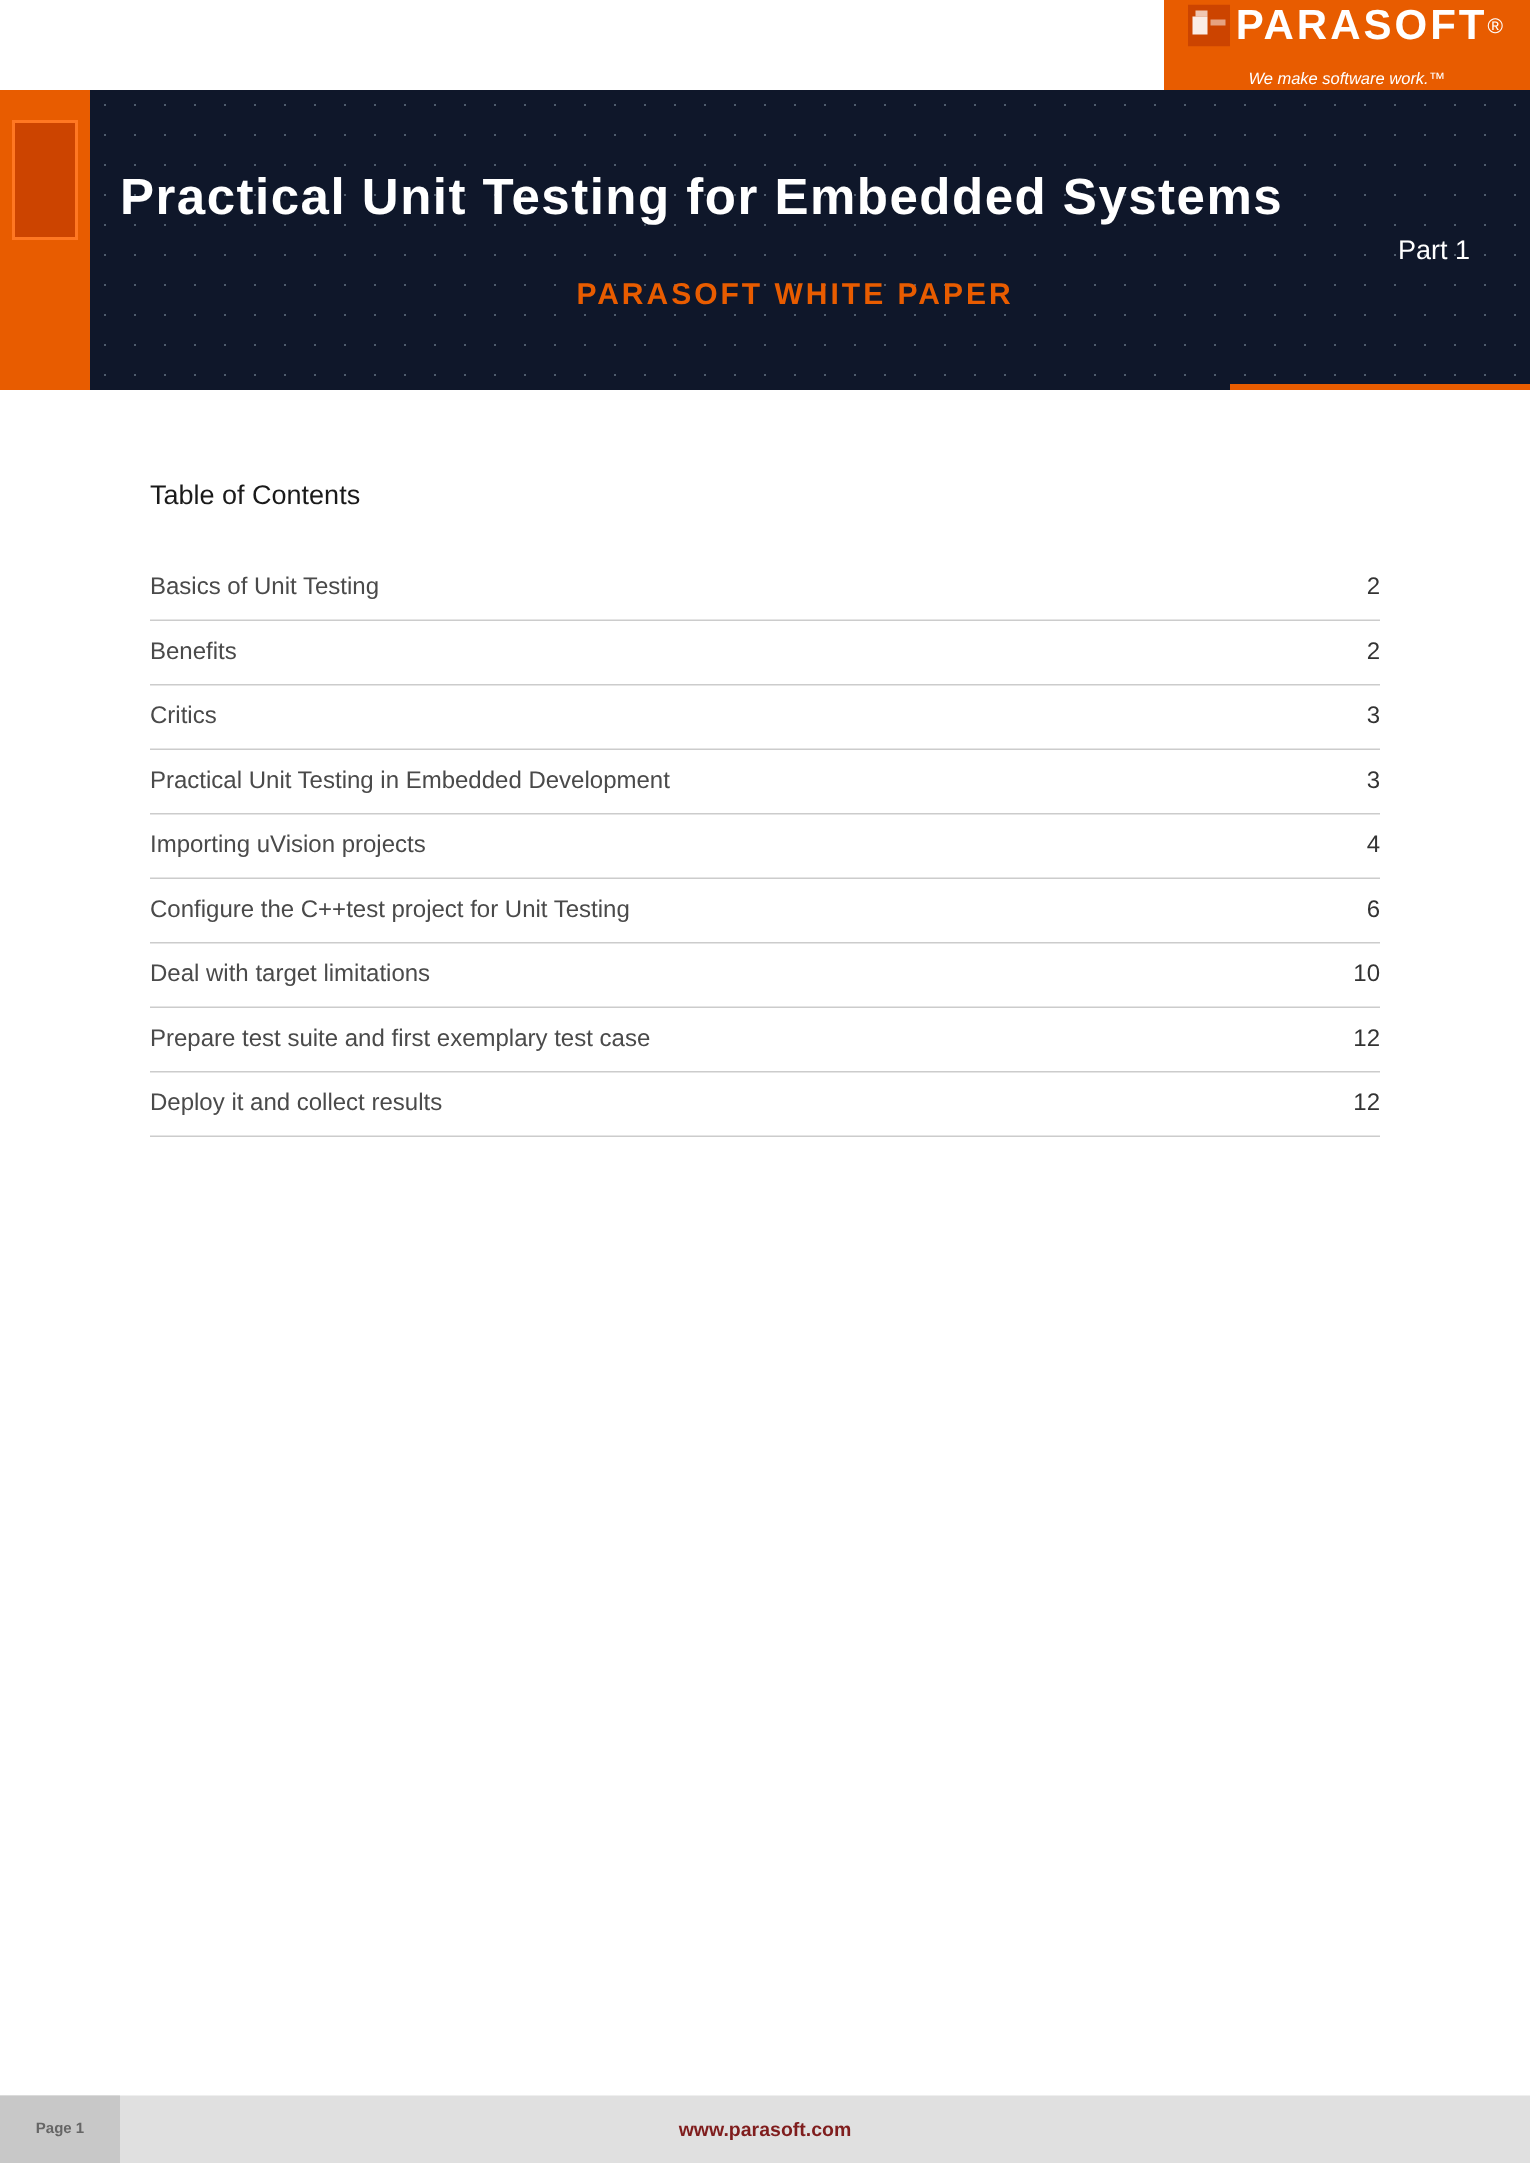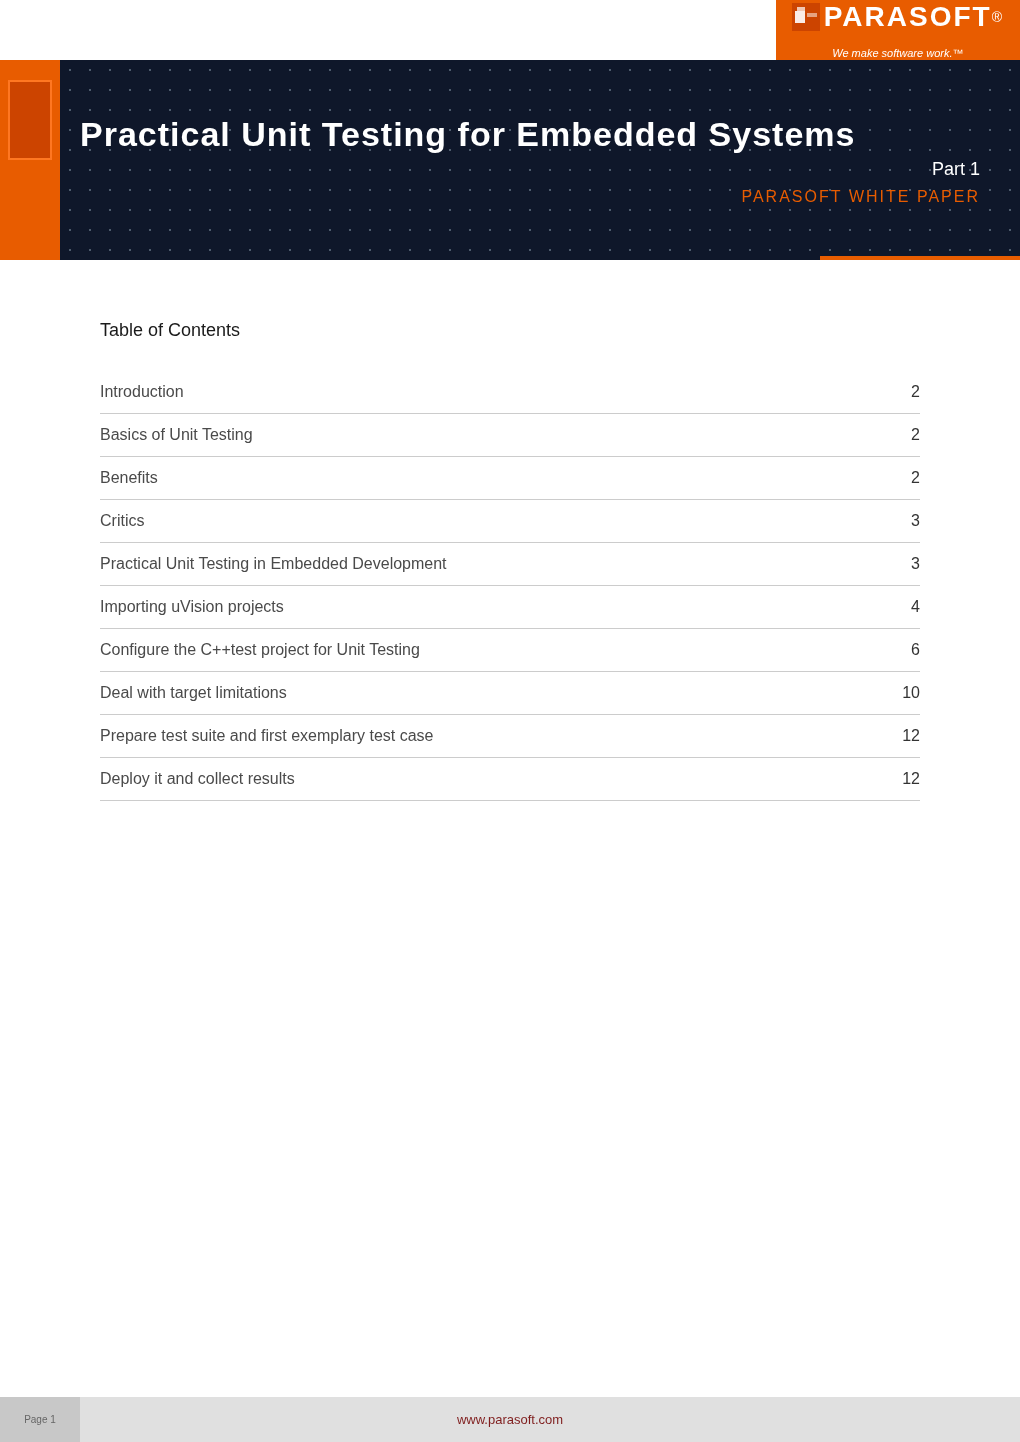--- a/index.html
+++ b/index.html
@@ -121,24 +121,24 @@
     .hero-subtitle {
       color: #ffffff;
       font-size: 18px;
       font-weight: normal;
       text-align: right;
       margin-top: 4px;
     }
 
     .hero-parasoft-label {
       color: #ffffff;
-      font-size: 16px;
-      font-weight: normal;
+      font-size: 20px;
+      font-weight: bold;
       letter-spacing: 2px;
-      text-align: right;
+      text-align: center;
       margin-top: 8px;
     }
 
     .hero-parasoft-label span {
       color: #e85c00;
     }
 
     .orange-right-accent {
       position: absolute;
       right: 0;
@@ -194,20 +194,21 @@
     .footer {
       position: absolute;
       bottom: 0;
       left: 0;
       right: 0;
       height: 45px;
       background: #e0e0e0;
       display: flex;
       align-items: center;
       justify-content: center;
+      font-weight: bold;
     }
 
     .footer-left {
       position: absolute;
       left: 0;
       top: 0;
       height: 100%;
       width: 80px;
       background: #c8c8c8;
       display: flex;
@@ -259,24 +260,20 @@
       <span>PARASOFT</span>&nbsp;<span style="color:#e85c00;">WHITE PAPER</span>
     </div>
   </div>
   <div class="orange-right-accent"></div>
 </div>
 
 <div class="main-content">
   <div class="toc-title">Table of Contents</div>
   <table class="toc-table">
     <tbody id="toc-body">
-    <tr>
-          <td class="toc-title-cell">Introduction</td>
-          <td class="toc-page-cell">2</td>
-        </tr>
         <tr>
           <td class="toc-title-cell">Basics of Unit Testing</td>
           <td class="toc-page-cell">2</td>
         </tr>
         <tr>
           <td class="toc-title-cell">Benefits</td>
           <td class="toc-page-cell">2</td>
         </tr>
         <tr>
           <td class="toc-title-cell">Critics</td>

